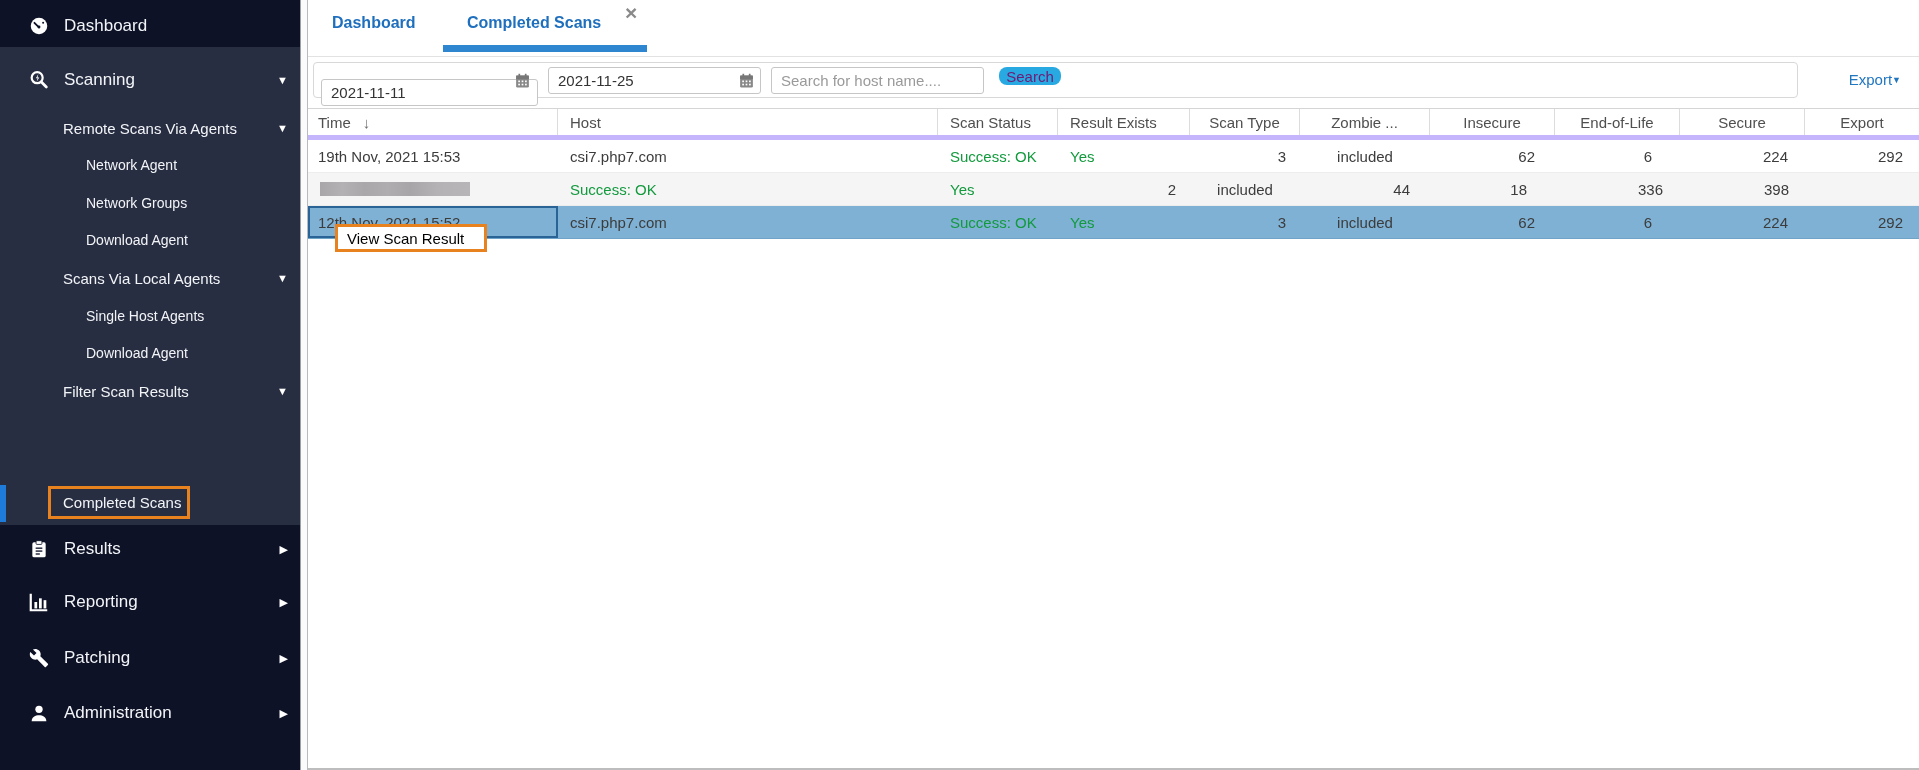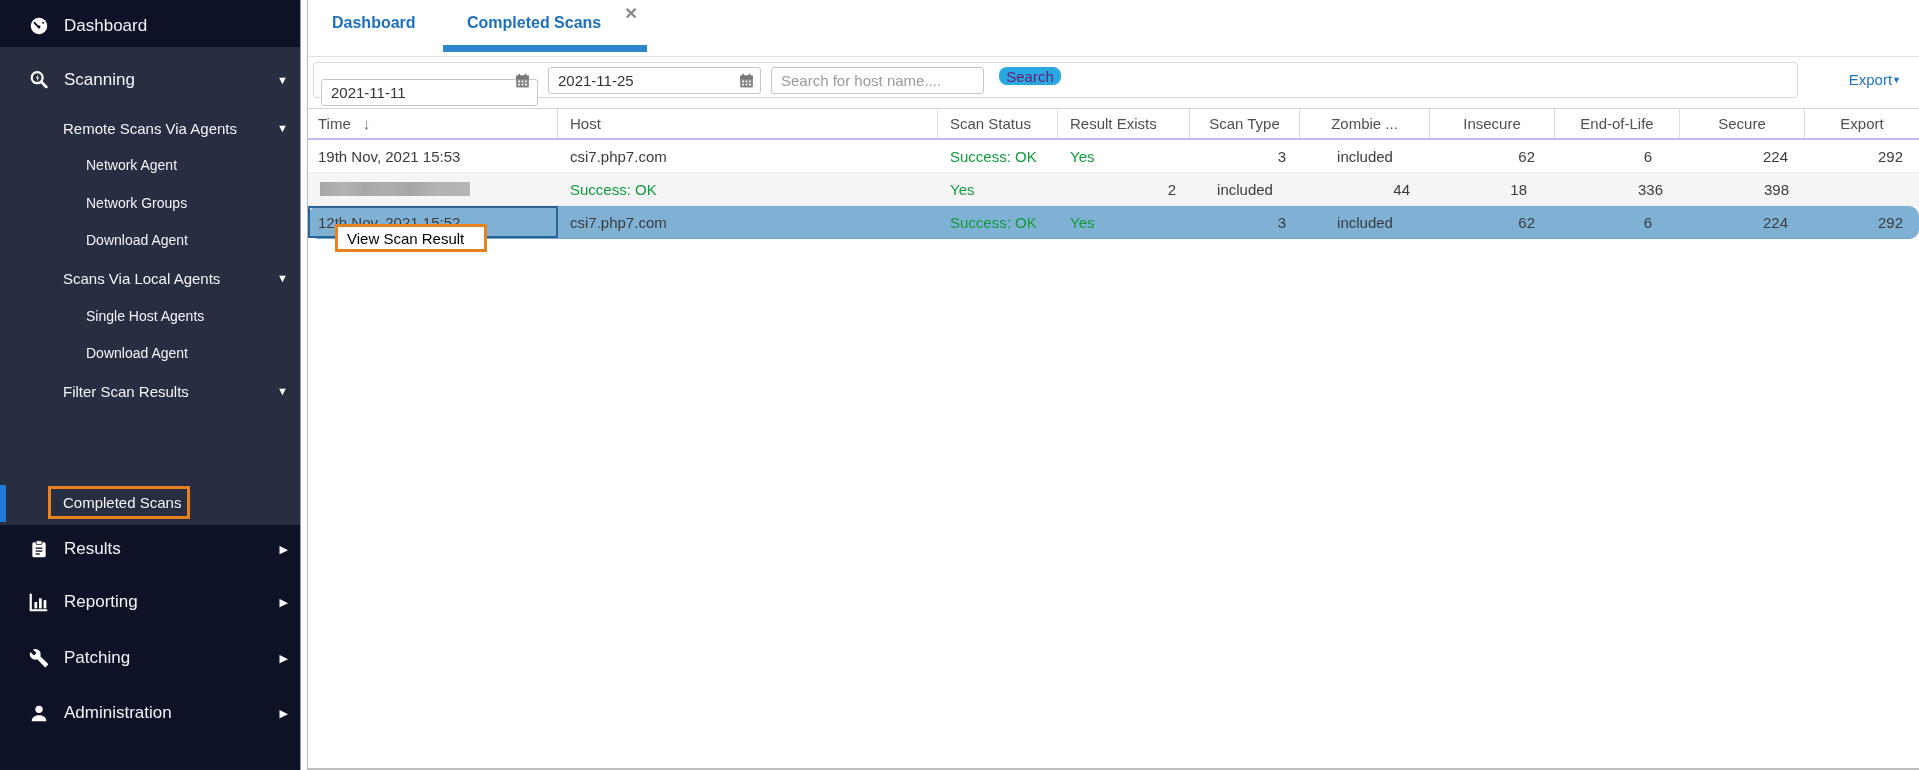--- a/index.html
+++ b/index.html
@@ -61,41 +61,41 @@
          background:#29a9e1; color:#701a75; border:none; border-radius:8px;
          font-size:15px; font-family:"Liberation Sans", sans-serif; cursor:pointer; }
   .export { position:absolute; right:18px; top:71px; color:#2176c0; font-size:15px;
          cursor:pointer; display:flex; align-items:center; }
   .export .caret { font-size:9px; }
 
   
   .grid-row { display:grid;
       grid-template-columns:250px 380px 120px 132px 110px 130px 125px 125px 125px 114px; }
   .thead { position:absolute; left:0; top:108px; width:100%; height:32px;
-      border-top:1px solid #d5d5d5; border-bottom:2px solid #c4b5fd;
+      border-top:1px solid #d5d5d5; border-bottom:5px solid #c4b5fd;
       font-size:15px; color:#4f4f4f; background:#fff;text-align:center; }
   .thead .th { display:flex; align-items:center; border-right:1px solid #dcdcdc;
       padding-left:12px; }
   .thead .th:first-child { padding-left:10px; }
   .thead .th:last-child { border-right:none; }
   .th.c-center { justify-content:center; padding-left:0; }
   .sort-ico { margin-left:12px; color:#6d6d6d; font-size:15px; }
   .tbody { position:absolute; left:0; top:140px; width:100%; }
   .tr { height:33px; font-size:15px; color:#3c3c3c; border-bottom:1px solid #ededed;
       cursor:pointer; }
   .tr .td { display:flex; align-items:center; padding-left:12px; overflow:hidden; }
   .td.c1 { padding-left:10px; }
   .td.num { justify-content:flex-end; padding-left:0; }
   .td.c5 { padding-right:14px; } .td.c7 { padding-right:20px; }
   .td.c8 { padding-right:28px; } .td.c9 { padding-right:17px; }
   .td.c10 { padding-right:16px; }
   .td.c-center { justify-content:center; padding-left:0; }
   .tr-odd { background:#fff; }
   .tr-even { background:#f5f5f6; }
-  .tr-selected { background:#7fb1d4; border-bottom:1px solid #6fa3c8;border-radius:10px; }
+  .tr-selected { background:#7fb1d4; border-bottom:1px solid #6fa3c8; }
   .tr-selected .td.c1 { box-shadow:inset 0 0 0 2px #2a6496; }
   .green { color:#129a3d; }
   .redacted { width:150px; height:14px;
       background:linear-gradient(90deg,#a9a6a9 0%,#b4b1b4 15%,#aaa7aa 30%,#b0adb0 45%,#a8a5a8 60%,#b5b2b5 78%,#b8b5b8 100%); }
 
   
   .tooltip { position:absolute; left:27px; top:224px; width:152px; height:28px;
       background:#fff; border:3px solid #e8821f; display:flex; align-items:center;
       padding-left:9px; font-size:15px; color:#000; z-index:30; }
 </style>

